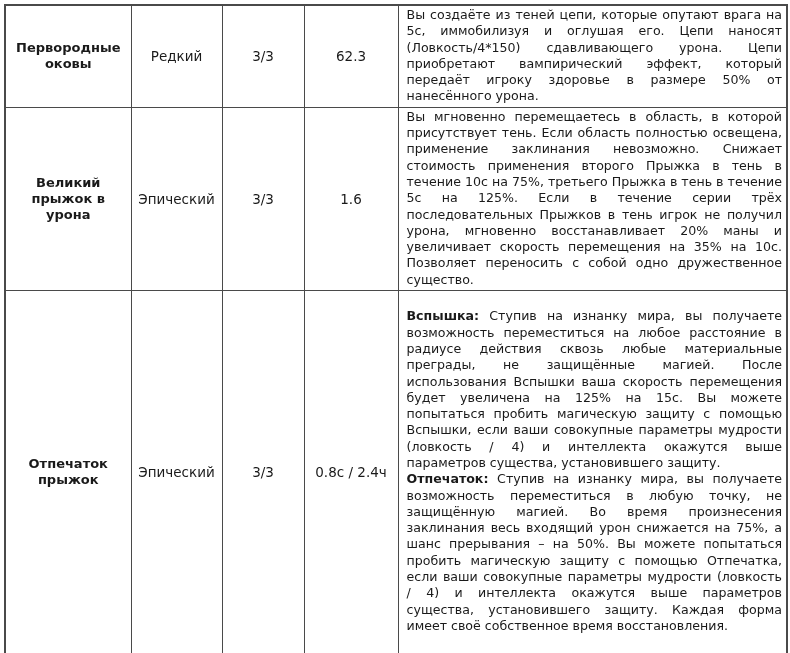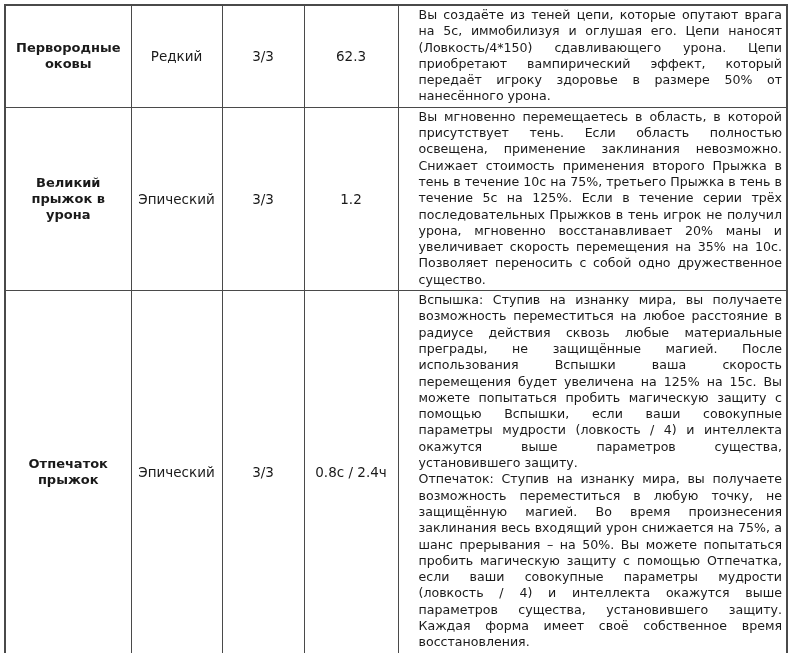--- a/index.html
+++ b/index.html
@@ -47,24 +47,24 @@
   td.plain-cell {
     font-size: 13.5px;
     text-align: center;
     padding: 2px 3px;
   }
   td.desc-cell {
     vertical-align: top;
     text-align: justify;
     font-size: 12.6px;
     line-height: 16.3px;
-    padding: 1px 4px 2px 20px;
+    padding: 1px 4px 2px 8px;
   }
   td.desc-cell p { margin: 0; }
-  td.desc-cell b { font-weight: normal; }
+  td.desc-cell b { font-weight: bold; }
 </style>
 </head>
 <body>
 
 <div class="table-wrap">
   <table class="abilities">
     <colgroup>
       <col class="c-name">
         <col class="c-rar">
         <col class="c-chg">
@@ -80,21 +80,21 @@
         <td class="plain-cell">62.3</td>
         <td class="desc-cell">
           <p><span>Вы создаёте из теней цепи, которые опутают врага на 5с, иммобилизуя и оглушая его. Цепи наносят (Ловкость/4*150) сдавливающего урона. Цепи приобретают вампирический эффект, который передаёт игроку здоровье в размере 50% от нанесённого урона.</span></p>
         </td>
       </tr>
 
       <tr class="r2">
         <td class="name-cell">Великий прыжок в урона</td>
         <td class="plain-cell">Эпический</td>
         <td class="plain-cell">3/3</td>
-        <td class="plain-cell">1.2</td>
+        <td class="plain-cell">1.6</td>
         <td class="desc-cell">
           <p><span>Вы мгновенно перемещаетесь в область, в которой присутствует тень. Если область полностью освещена, применение заклинания невозможно. Снижает стоимость применения второго Прыжка в тень в течение 10с на 75%, третьего Прыжка в тень в течение 5с на 125%. Если в течение серии трёх последовательных Прыжков в тень игрок не получил урона, мгновенно восстанавливает 20% маны и увеличивает скорость перемещения на 35% на 10с. Позволяет переносить с собой одно дружественное существо.</span></p>
         </td>
       </tr>
 
       <tr class="r3">
         <td class="name-cell">Отпечаток прыжок</td>
         <td class="plain-cell">Эпический</td>
         <td class="plain-cell">3/3</td>
         <td class="plain-cell">0.8с / 2.4ч</td>

